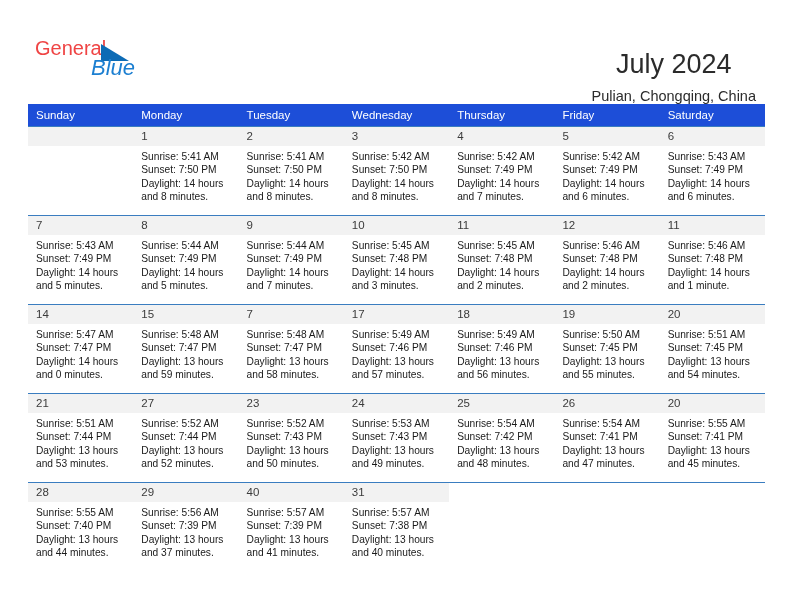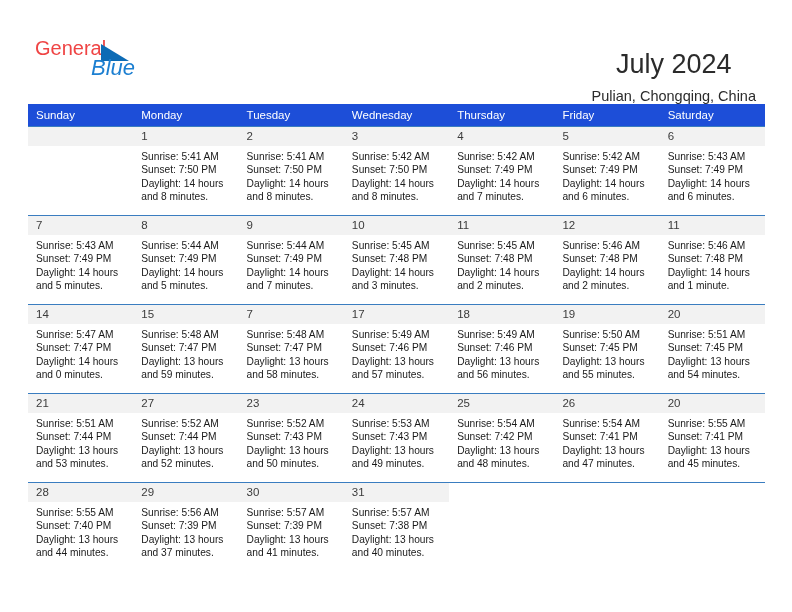--- a/index.html
+++ b/index.html
@@ -445,21 +445,21 @@
             <td>
               <div class="daynum-bar">29</div>
               <div class="cell-body">
                 <div>Sunrise: 5:56 AM</div>
                 <div>Sunset: 7:39 PM</div>
                 <div>Daylight: 13 hours</div>
                 <div>and 37 minutes.</div>
               </div>
             </td>
             <td>
-              <div class="daynum-bar">30</div>
+              <div class="daynum-bar">40</div>
               <div class="cell-body">
                 <div>Sunrise: 5:57 AM</div>
                 <div>Sunset: 7:39 PM</div>
                 <div>Daylight: 13 hours</div>
                 <div>and 41 minutes.</div>
               </div>
             </td>
             <td>
               <div class="daynum-bar">31</div>
               <div class="cell-body">

